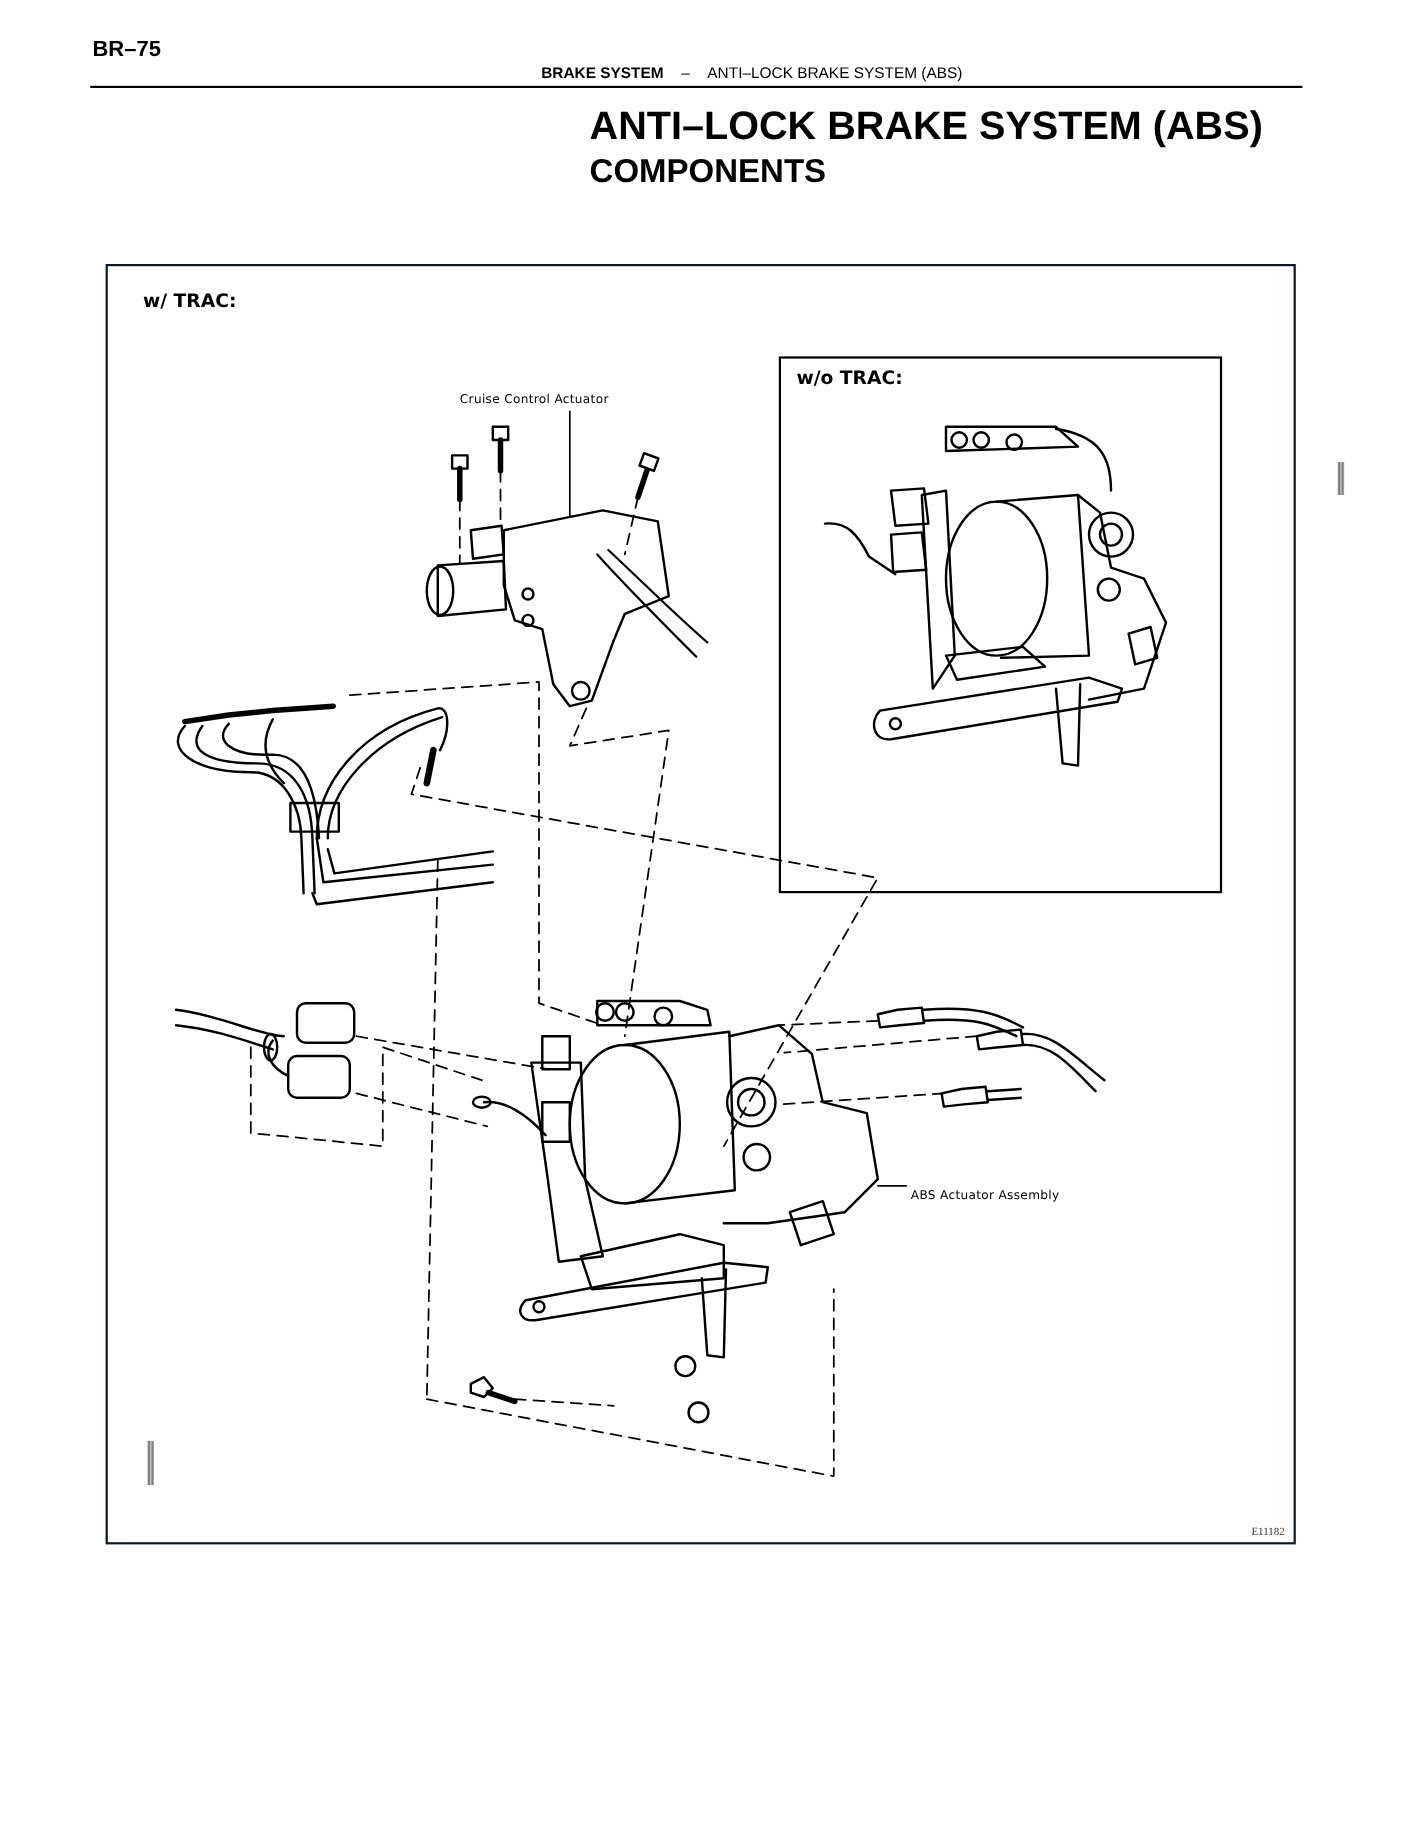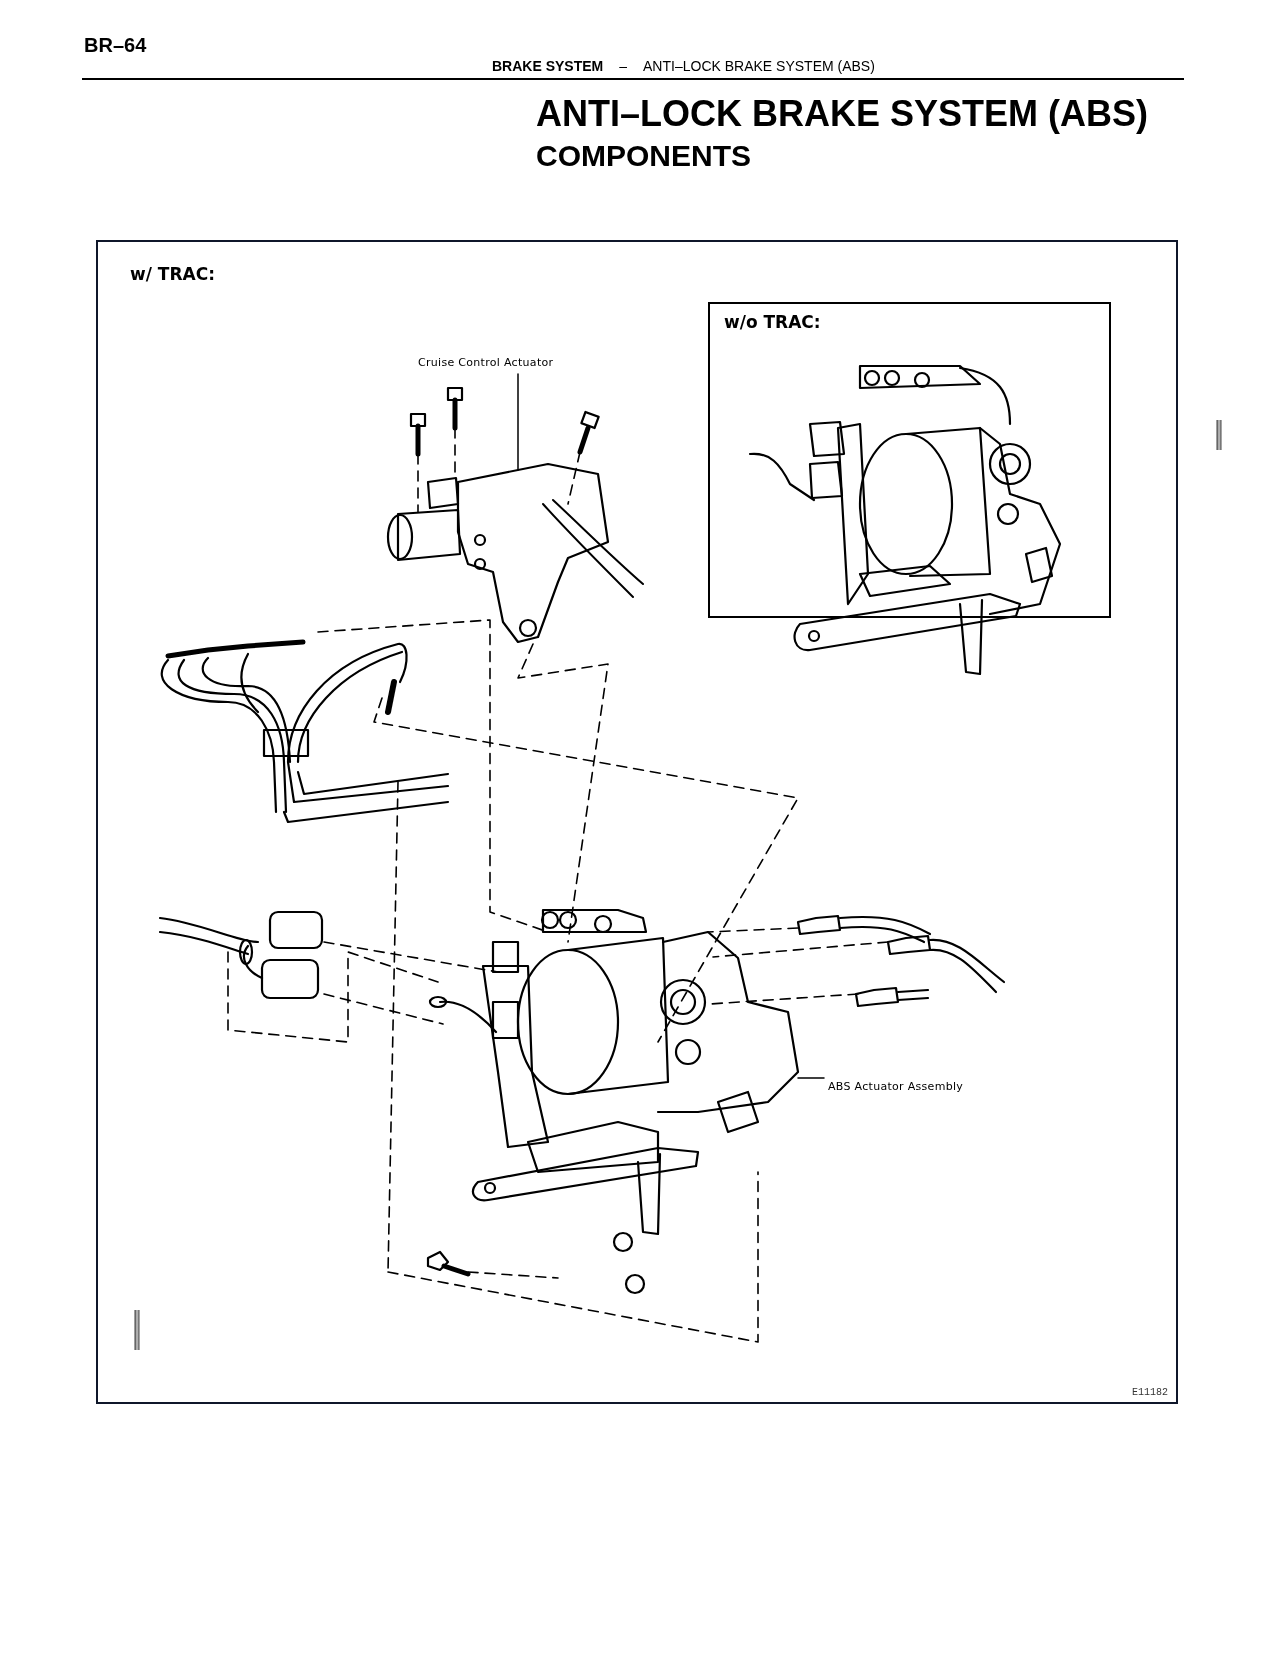--- a/index.html
+++ b/index.html
@@ -10,28 +10,28 @@
   .running-head .dash{margin:0 16px;}
   .rule{position:absolute;left:82px;top:78px;width:1102px;height:2px;background:#000;}
   .title-block{position:absolute;left:536px;top:92px;}
   .title-block .t1{font-weight:bold;font-size:36px;line-height:44px;white-space:nowrap;}
   .title-block .t2{font-weight:bold;font-size:30px;line-height:40px;}
   .title-block .t3{font-weight:bold;font-size:30px;line-height:40px;}
   .figure{position:absolute;left:96px;top:240px;width:1082px;height:1164px;border:2px solid #0f172a;box-sizing:border-box;}
   .figure svg{position:absolute;left:0;top:0;}
   .lbl{position:absolute;font-family:"DejaVu Sans",sans-serif;font-weight:bold;font-size:17px;white-space:nowrap;}
   .lbl.n{font-weight:normal;font-size:11px;letter-spacing:0.3px;}
-  .inset{position:absolute;left:610px;top:60px;width:403px;height:316px;border:2px solid #000;box-sizing:border-box;}
-  .figcode{position:absolute;right:8px;bottom:4px;font-size:10px;color:#333;font-family:Liberation Mono, monospace;}
+  .inset{position:absolute;left:610px;top:82px;width:403px;height:488px;border:2px solid #000;box-sizing:border-box;}
+  .figcode{position:absolute;right:8px;bottom:4px;font-size:10px;color:#333;font-family:Liberation Serif, serif;}
   .scanmark{position:absolute;width:6px;height:30px;background:linear-gradient(90deg,#bbb,#666,#ccc,#777,#bbb);}
 </style>
 </head>
 <body>
 
-<div class="page-num">BR–64</div>
+<div class="page-num">BR–75</div>
 <div class="running-head">
   <span class="sec">BRAKE SYSTEM</span><span class="dash">–</span><span>ANTI–LOCK BRAKE SYSTEM (ABS)</span>
 </div>
 <div class="rule"></div>
 
 <div class="title-block">
   <div class="t1">ANTI–LOCK BRAKE SYSTEM (ABS)</div>
   <div class="t3">COMPONENTS</div>
 </div>
 

